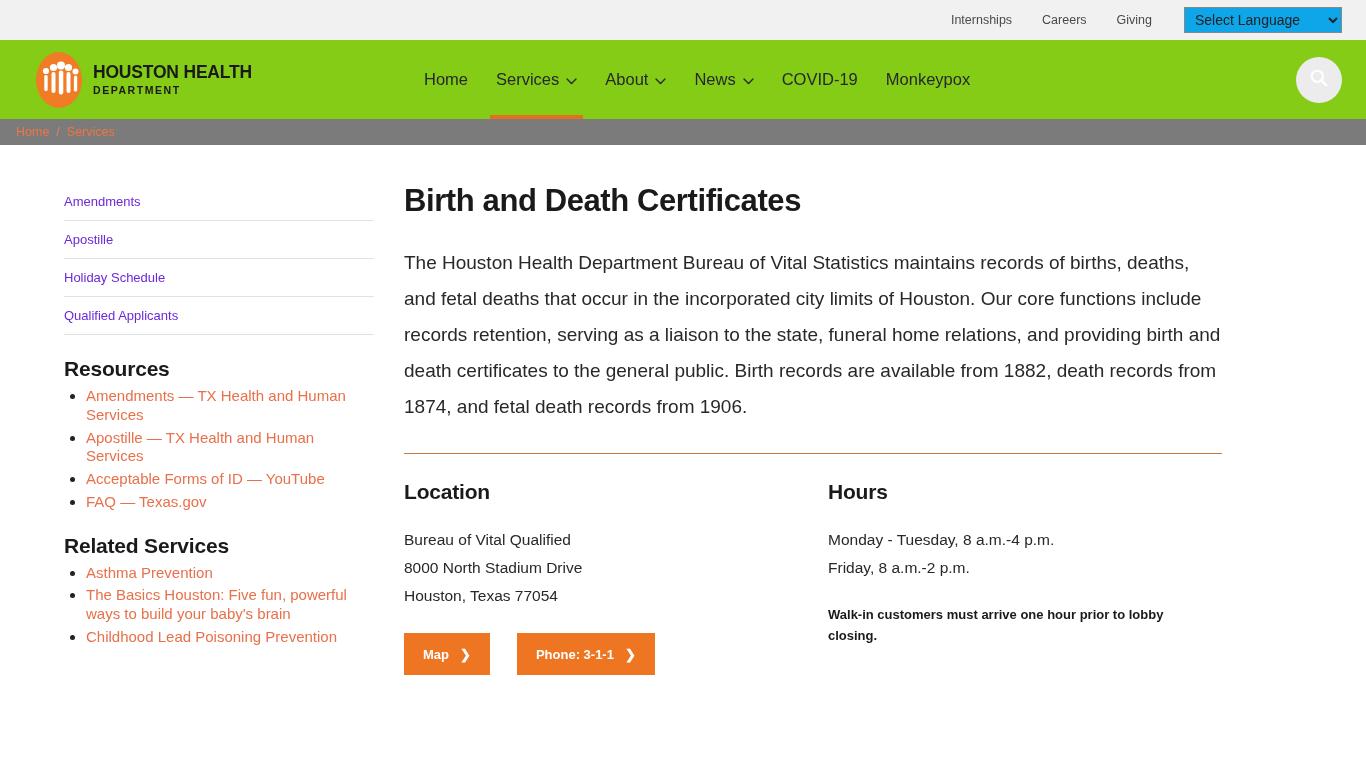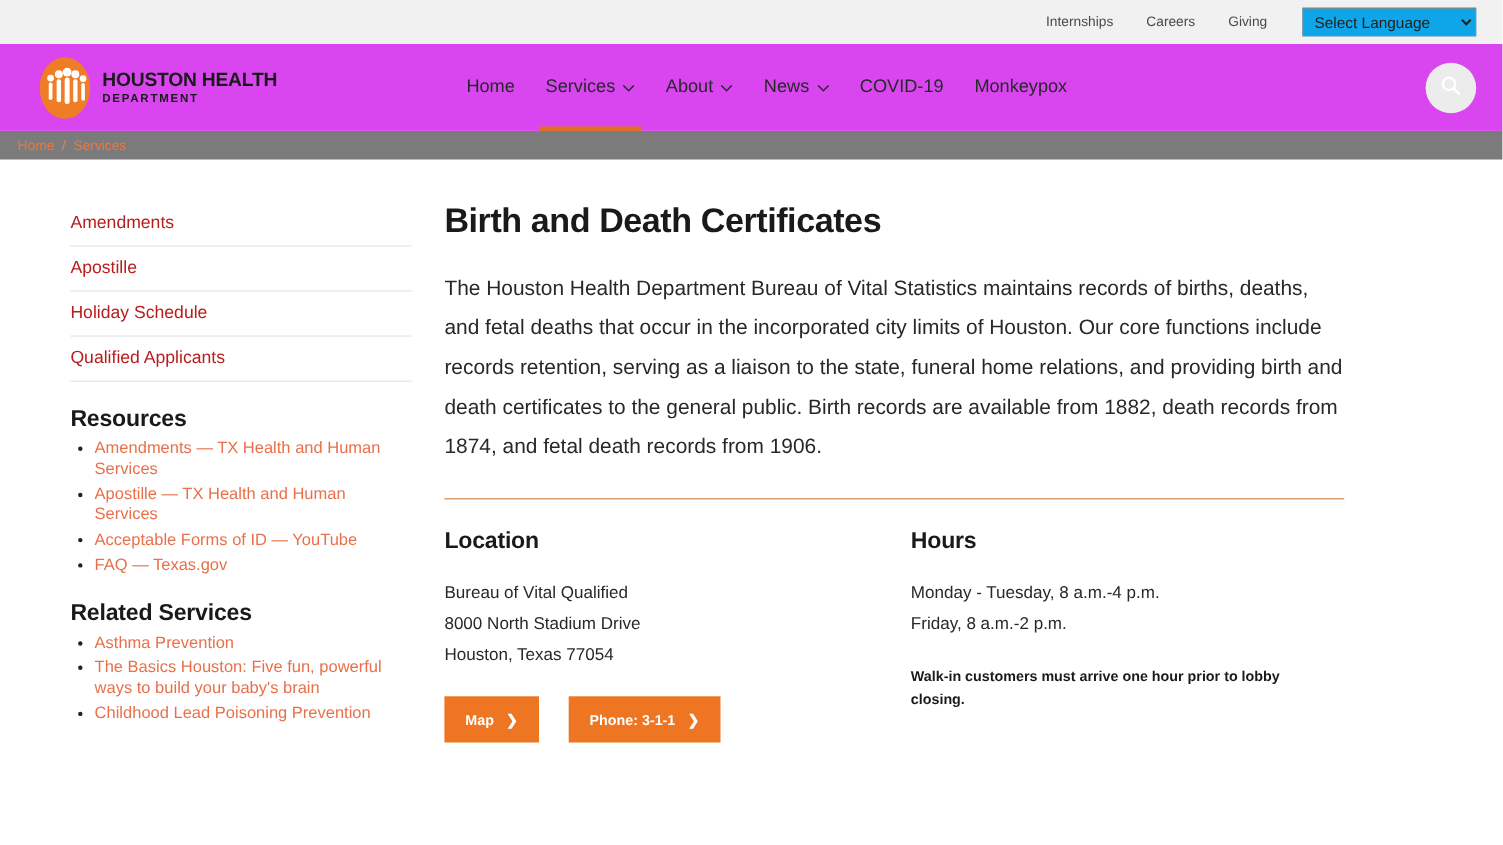--- a/index.html
+++ b/index.html
@@ -44,21 +44,21 @@
     border-radius: 0;
     padding: 3px 4px 3px 6px;
     width: 158px;
     height: 26px;
     cursor: pointer;
   }
 
   
   .header {
     height: 79px;
-    background: #d946ef;
+    background: #84cc16;
     display: flex;
     align-items: center;
     position: relative;
   }
   .logo-wrap {
     display: flex;
     align-items: center;
     margin-left: 36px;
     text-decoration: none;
     cursor: pointer;
@@ -167,22 +167,22 @@
   .sidebar {
     width: 404px;
     flex: none;
     padding-left: 64px;
     padding-right: 30px;
   }
   .side-menu { list-style: none; margin: 0; padding: 0; }
   .side-menu li { border-bottom: 1px solid #e2e2e2; }
   .side-menu a {
     display: block;
-    font-size: 16px;
-    color: #b91c1c;
+    font-size: 13px;
+    color: #6d28d9;
     text-decoration: none;
     padding: 11px 0 11px 0;
     cursor: pointer;
   }
 
   .side-heading {
     font-size: 21px;
     font-weight: bold;
     color: #1a1a1a;
     margin: 22px 0 6px 0;

